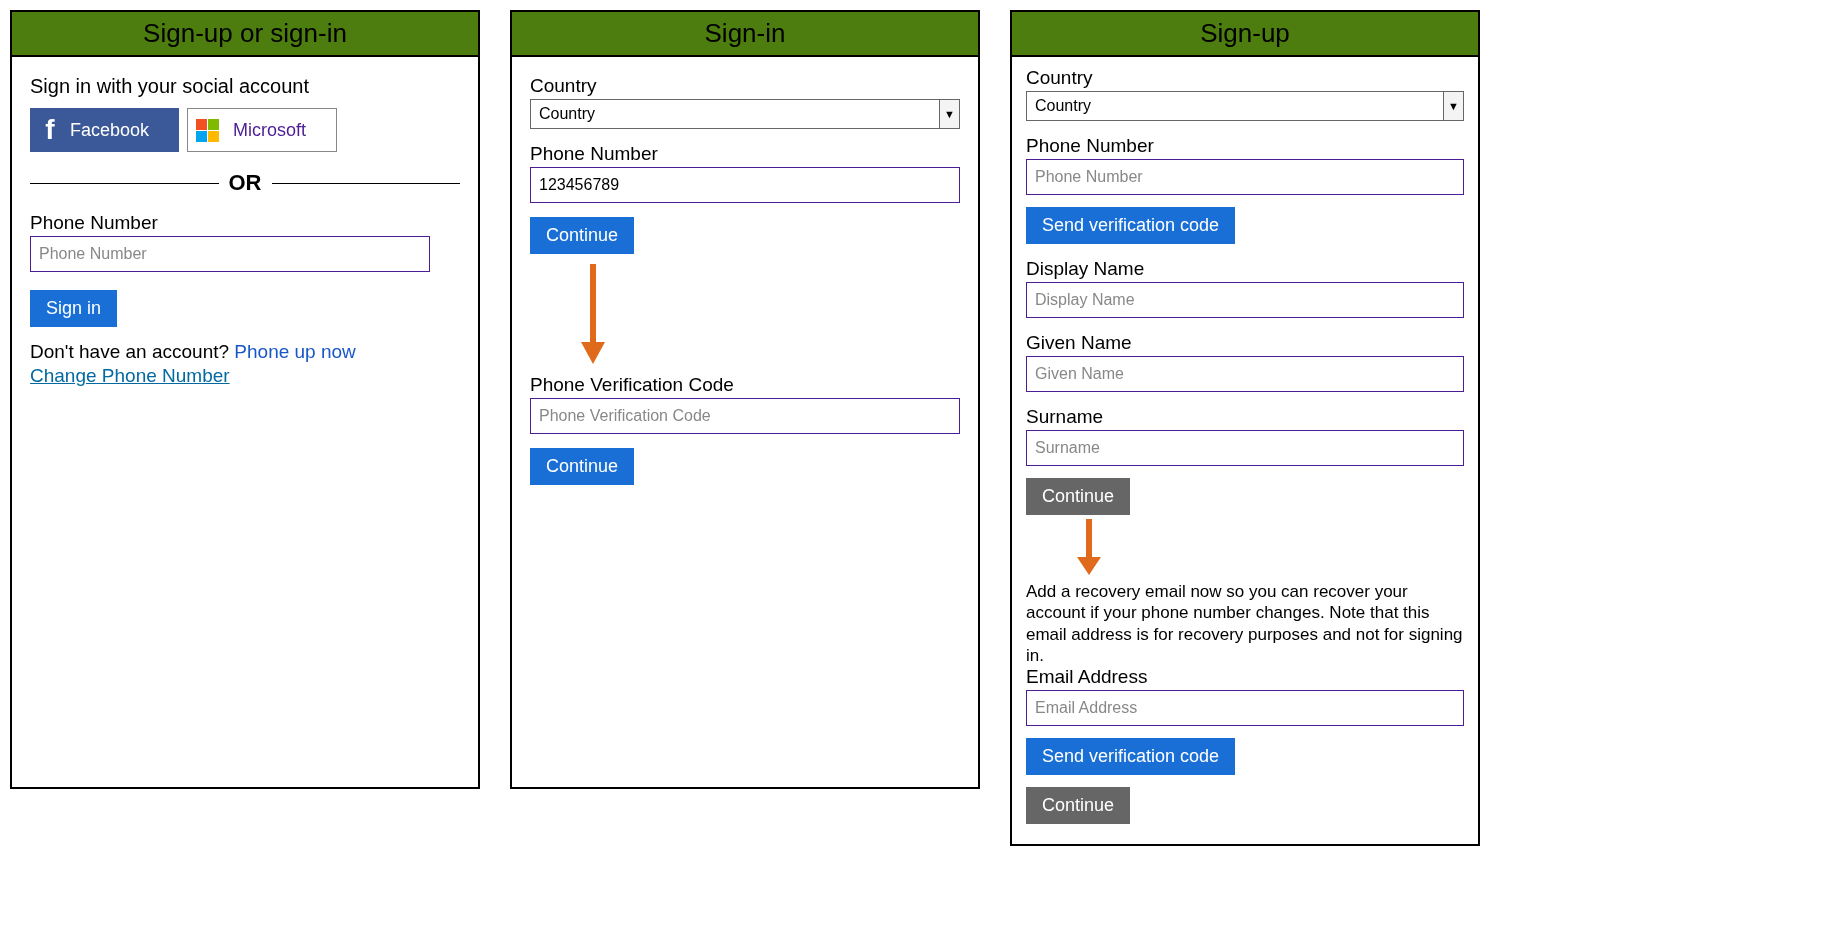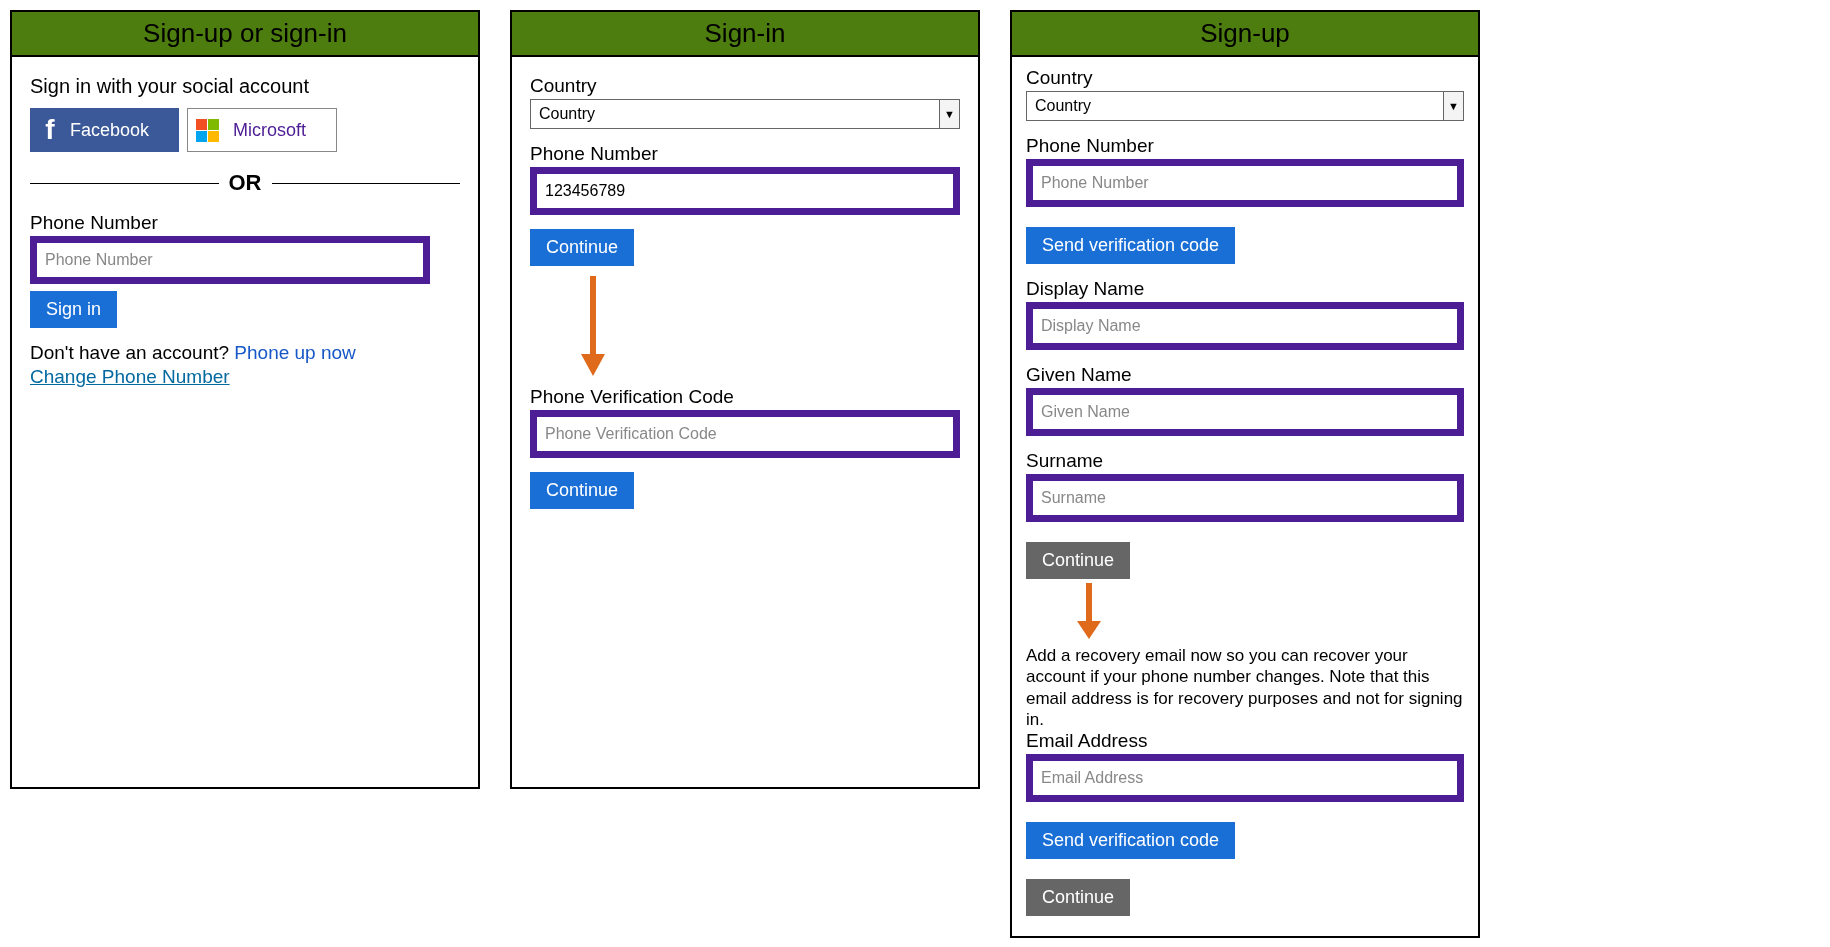--- a/index.html
+++ b/index.html
@@ -55,37 +55,37 @@
   .ms-logo span:nth-child(2){background:#7fba00;}
   .ms-logo span:nth-child(3){background:#00a4ef;}
   .ms-logo span:nth-child(4){background:#ffb900;}
 
   .or-sep { display:flex; align-items:center; gap:10px; margin: 8px 0 16px 0; }
   .or-sep .line { flex:1; height:1px; background:#000; }
   .or-sep .or  { font-weight:bold; font-size:22px; }
 
   .flabel { font-size: 19px; margin-bottom:2px; }
   .text-input {
-    width: 100%; height: 48px; border:7px solid #4c1d95;
+    width: 100%; height: 36px; border:1px solid #4c1d95;
     padding: 12px 8px; font-size: 16px; color:#000;
   }
   .text-input::placeholder { color:#888; }
   .text-input.narrow { max-width: 400px; }
 
   .btn-blue {
     background:#1a6fd6; color:#fff; border:none;
     padding: 8px 16px; font-size:18px; cursor:pointer;
   }
   .btn-gray {
     background:#666666; color:#fff; border:none;
     padding: 8px 16px; font-size:18px; cursor:pointer;
   }
-  .mt8  { margin-top:20px; }
+  .mt8  { margin-top:12px; }
   .mt14 { margin-top:14px; }
-  .mt18 { margin-top:7px; }
+  .mt18 { margin-top:18px; }
 
   .link { color:#1857c7; cursor:pointer; }
   .no-account-line { margin-top:14px; font-size:19px; }
   .change-line { color:#0369a1; cursor:pointer; font-size:19px; margin-top:2px;text-decoration:underline; }
 
   
   .select-wrap { position:relative; }
   .select-box {
     width:100%; height:30px; border:1px solid #666; background:#fff;
     display:flex; align-items:center; padding:0 26px 0 8px; font-size:16px;

